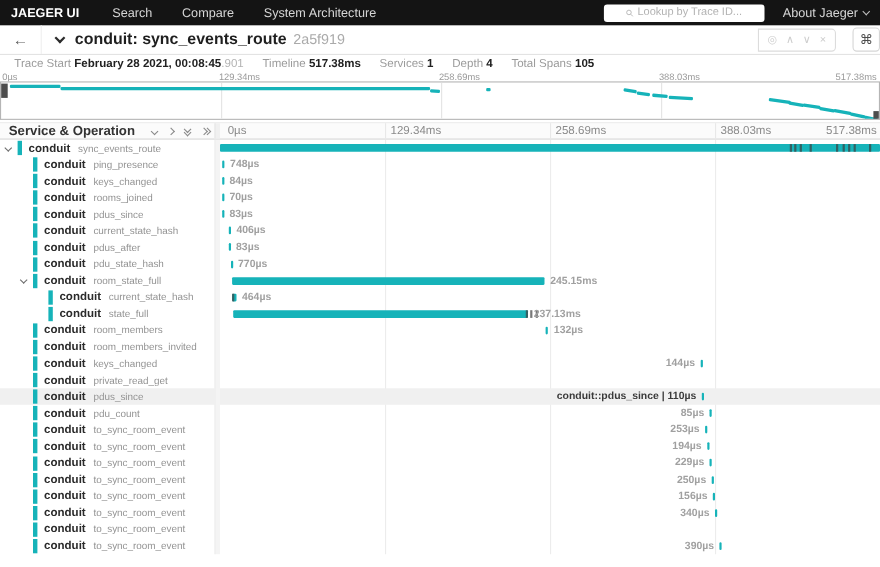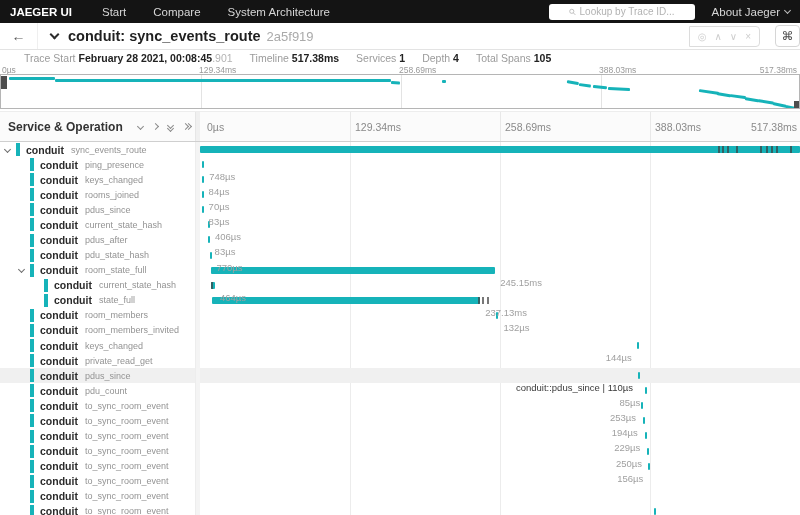--- a/index.html
+++ b/index.html
@@ -21,35 +21,35 @@
   .collapse-chev{width:7px;height:7px;border-right:2px solid #2c2c2c;border-bottom:2px solid #2c2c2c;transform:rotate(45deg);margin:-3px 0 0 13px;}
   .trace-title{font-size:14.5px;font-weight:bold;color:#1f1f1f;margin-left:10px;white-space:nowrap;}
   .trace-id{font-size:13px;font-weight:normal;color:#aaa;margin-left:6px;}
   .find-wrap{margin-left:auto;display:flex;align-items:center;}
   .find-input{width:176px;height:21px;border:1px solid #dcdcdc;border-right:none;border-radius:4px 0 0 4px;display:flex;align-items:center;padding:0 7px;font-size:11px;color:#bfbfbf;}
   .find-tools{height:21px;border:1px solid #dcdcdc;border-radius:0 4px 4px 0;display:flex;align-items:center;gap:8px;padding:0 8px;color:#cdcdcd;font-size:10px;}
   .cmd-btn{width:25px;height:22px;border:1px solid #d6d6d6;border-radius:4px;margin-left:15px;display:flex;align-items:center;justify-content:center;font-size:12px;color:#4c4c4c;}
   .view-btn{height:22px;border:1px solid #d6d6d6;border-radius:4px;margin:0 8px;display:flex;align-items:center;gap:6px;padding:0 8px;font-size:11px;color:#3f3f3f;}
 
   
-  .meta{height:16px;display:flex;align-items:center;padding-left:24px;font-size:10.5px;color:#9b9b9b;white-space:nowrap;}
+  .meta{height:16px;display:flex;align-items:center;padding-left:13px;font-size:10.5px;color:#9b9b9b;white-space:nowrap;}
   .meta .item{margin-right:17px;}
   .meta b{color:#222;font-weight:bold;}
   .meta .frac{color:#b3b3b3;}
 
   
   .mm-ticks{position:relative;height:8px;font-size:8.5px;color:#999;}
   .mm-ticks span{position:absolute;top:-1px;}
   .minimap{position:relative;height:35px;border:1px solid #b5b5b5;background:#fff;overflow:hidden;}
   .mm-grid{position:absolute;top:0;bottom:0;width:1px;background:#e3e3e3;}
   .mm-seg{position:absolute;height:2.5px;background:#16b3b9;border-radius:1px;}
   .mm-handle{position:absolute;background:#4d4d4d;}
 
   
-  .section-header{height:31px;margin-top:2px;border-bottom:1px solid #cfcfcf;border-top:1px solid #ededed;display:flex;background:#fbfbfb;}
+  .section-header{height:16px;margin-top:2px;border-bottom:1px solid #cfcfcf;border-top:1px solid #ededed;display:flex;background:#fbfbfb;}
   .sh-left{width:195px;display:flex;align-items:center;padding-left:8px;}
   .sh-title{font-size:12px;font-weight:bold;color:#333;}
   .sh-icons{margin-left:auto;display:flex;align-items:center;gap:10px;padding-right:4px;}
   .chev-d{width:5px;height:5px;border-right:1.4px solid #8a8a8a;border-bottom:1.4px solid #8a8a8a;transform:rotate(45deg);}
   .chev-r{width:5px;height:5px;border-right:1.4px solid #8a8a8a;border-bottom:1.4px solid #8a8a8a;transform:rotate(-45deg);}
   .dbl-d{display:flex;flex-direction:column;}
   .dbl-d .chev-d:last-child{margin-top:-2px;}
   .dbl-r{display:flex;}
   .dbl-r .chev-r:last-child{margin-left:-2px;}
   .sh-split{width:5px;background:#f0f0f0;border-left:1px solid #e6e6e6;}
@@ -65,29 +65,29 @@
   .span-row{display:flex;height:15.08px;position:relative;}
   .span-row.highlight{background:#f0f0f0;}
   .name-cell{width:200px;position:relative;display:flex;align-items:center;padding-right:6px;overflow:hidden;flex:none;}
   .row-chev{position:absolute;width:5px;height:5px;border-right:1.4px solid #6e6e6e;border-bottom:1.4px solid #6e6e6e;transform:rotate(45deg);top:4.5px;}
   .chip{width:4px;height:13px;background:#16b3b9;margin-right:6px;flex:none;}
   .svc{font-size:10.5px;font-weight:bold;color:#2b2b2b;margin-right:7px;white-space:nowrap;}
   .op{font-size:9px;color:#939393;white-space:nowrap;}
   .timeline-cell{flex:1;position:relative;}
   .bar{position:absolute;top:4px;height:7px;background:#16b3b9;min-width:2px;border-radius:1px;z-index:1;}
   .marker{position:absolute;top:4px;height:7px;width:2px;background:#3f3f3f;opacity:.7;z-index:2;}
-  .dur{position:absolute;top:12px;height:15.08px;line-height:15.08px;font-size:9.5px;color:#a0a0a0;white-space:nowrap;z-index:3;}
+  .dur{position:absolute;top:0;height:15.08px;line-height:15.08px;font-size:9.5px;color:#a0a0a0;white-space:nowrap;z-index:3;font-weight:bold;}
   .highlight .dur{color:#3a3a3a;}
 </style>
 </head>
 <body>
 
 <div class="nav">
   <div class="brand">JAEGER UI</div>
-  <div class="nav-item">Start</div>
+  <div class="nav-item">Search</div>
   <div class="nav-item">Compare</div>
   <div class="nav-item">System Architecture</div>
   <div class="nav-search">
     <svg width="10" height="10" viewBox="0 0 10 10">
         <circle cx="4" cy="4" r="3" fill="none" stroke="#b5b5b5" stroke-width="1.2"></circle>
         <line x1="6.3" y1="6.3" x2="9.2" y2="9.2" stroke="#b5b5b5" stroke-width="1.2"></line>
       </svg>
     <span>Lookup by Trace ID...</span>
   </div>
   <div class="nav-about">
@@ -443,20 +443,24 @@
         <div class="bar" style="left: 74.7%; width: 0.35%;"></div>
         <div class="dur" style="right: calc(25.3% + 5px);">156µs</div>
       </div>
     </div>
     <div class="span-row">
       <div class="name-cell" style="padding-left: 30px;">
         <div class="chip"></div>
         <div class="svc">conduit</div>
         <div class="op">to_sync_room_event</div>
       </div>
+      <div class="timeline-cell">
+        <div class="bar" style="left: 75%; width: 0.35%;"></div>
+        <div class="dur" style="right: calc(25% + 5px);">340µs</div>
+      </div>
     </div>
     <div class="span-row">
       <div class="name-cell" style="padding-left: 30px;">
         <div class="chip"></div>
         <div class="svc">conduit</div>
         <div class="op">to_sync_room_event</div>
       </div>
     </div>
     <div class="span-row">
       <div class="name-cell" style="padding-left: 30px;">

